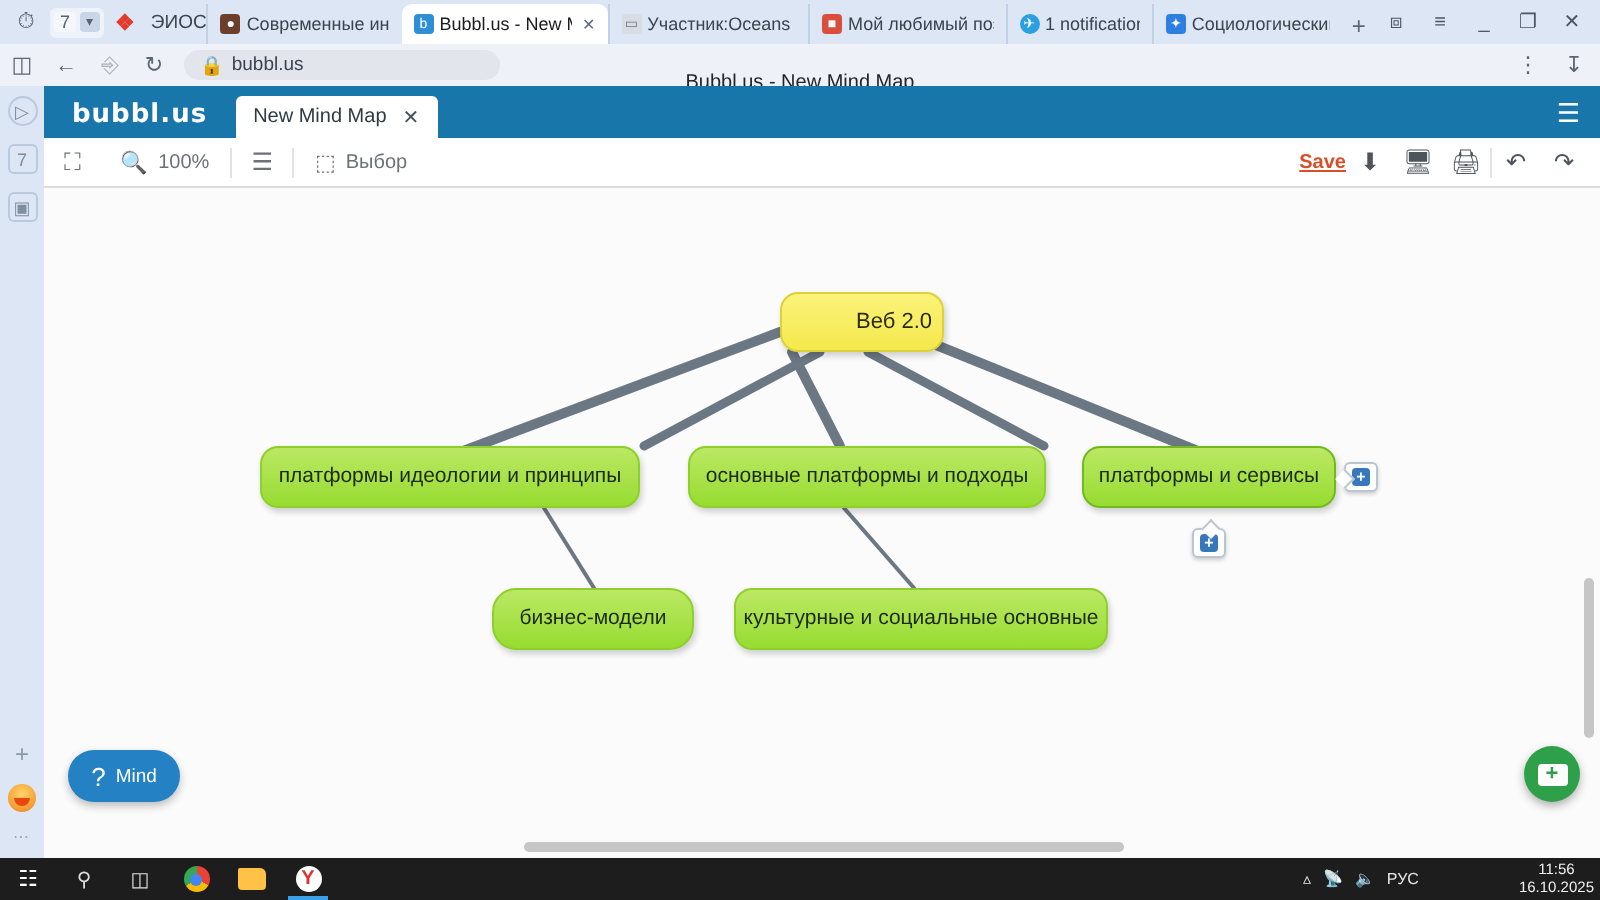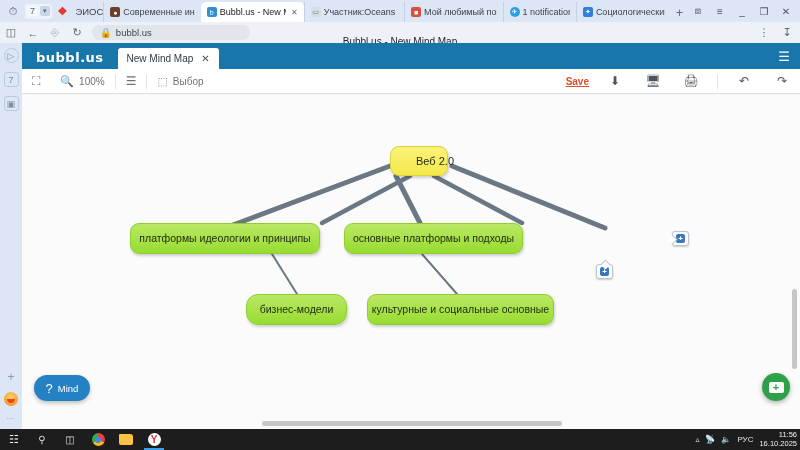--- a/index.html
+++ b/index.html
@@ -117,21 +117,21 @@
     position: absolute; top: 69px; left: 22px; width: 778px; height: 25px;
     background: #ffffff; border-bottom: 1px solid #dcdcdc;
     display: flex; align-items: center;
   }
   .app-tb-item {
     display: flex; align-items: center; gap: 5px; height: 25px; padding: 0 10px;
     color: #6d7278; font-size: 10px;
   }
   .tb-div { width: 1px; height: 15px; background: #e2e2e2; }
   #save-link { color: #d94f2b; font-size: 10px; text-decoration: underline; font-weight: bold; }
-  .app-tb-right { position: absolute; right: 6px; display: flex; align-items: center; gap: 14px; }
+  .app-tb-right { position: absolute; right: 6px; display: flex; align-items: center; gap: 0; }
   .app-tb-right .icon-btn { width: 24px; height: 25px; display: flex; align-items: center;
     justify-content: center; color: #4d545c; font-size: 12px; }
 
   
   #canvas {
     position: absolute; top: 94px; left: 22px; width: 778px; height: 335px;
     background: #fbfbfb; overflow: hidden;
   }
   #map-svg { position: absolute; top: 0; left: 0; }
 
@@ -199,21 +199,21 @@
   #taskbar {
     position: absolute; bottom: 0; left: 0; width: 800px; height: 21px;
     background: #1d1d1d; display: flex; align-items: center;
   }
   .tsk { width: 28px; height: 21px; display: flex; align-items: center; justify-content: center; }
   .tsk-app { position: relative; }
   .tsk-app.active::after { content: ""; position: absolute; bottom: 0; left: 4px; right: 4px;
     height: 2px; background: #3ca0e8; }
   #tray { position: absolute; right: 3px; display: flex; align-items: center; gap: 6px;
     color: #e6e6e6; font-size: 8px; }
-  #clock { text-align: right; line-height: 1.15; font-size: 7.5px; color: #f0f0f0; }
+  #clock { text-align: center; line-height: 1.15; font-size: 7.5px; color: #f0f0f0; margin-left: 44px; }
 </style>
 </head>
 <body>
 
 <div id="browser-tabstrip">
   <div class="tabstrip-left">
     <div class="chrome-icon">⏱</div>
     <div class="tab-counter">
       <span class="num">7</span>
       <span class="chev">▾</span>
@@ -333,32 +333,35 @@
       <path d="M368,72 L203,134" stroke-width="5"></path>
       <path d="M374,82 L398,129" stroke-width="5"></path>
       <path d="M430,72 L583,134" stroke-width="5"></path>
       <path d="M388,82 L300,129" stroke-width="4.5"></path>
       <path d="M412,82 L500,129" stroke-width="4.5"></path>
       <path d="M250,160 L275,200" stroke-width="2"></path>
       <path d="M400,160 L435,200" stroke-width="2"></path>
     </g>
   </svg>
 
-  <div class="node root" style="left:368px; top:52px; width:58px; height:30px;padding-left:44px;">
+  <div class="node root" style="left:368px; top:52px; width:82px; height:30px;padding-left:44px;">
     <span>Веб 2.0</span>
   </div>
 
   <div class="node child" style="left:108px; top:129px; width:190px; height:31px;">
     <span>платформы идеологии и принципы</span>
   </div>
 
   <div class="node child" style="left:322px; top:129px; width:179px; height:31px;">
     <span>основные платформы и подходы</span>
   </div>
 
+  <div class="node child selected" style="left:519px; top:129px; width:127px; height:31px;">
+    <span>платформы и сервисы</span>
+  </div>
 
   <div class="node child" style="left:224px; top:200px; width:101px; height:31px;border-radius:12px;">
     <span>бизнес-модели</span>
   </div>
 
   <div class="node child" style="left:345px; top:200px; width:187px; height:31px;">
     <span>культурные и социальные основные</span>
   </div>
 
   <div class="add-btn right" style="left:650px; top:137px;">

